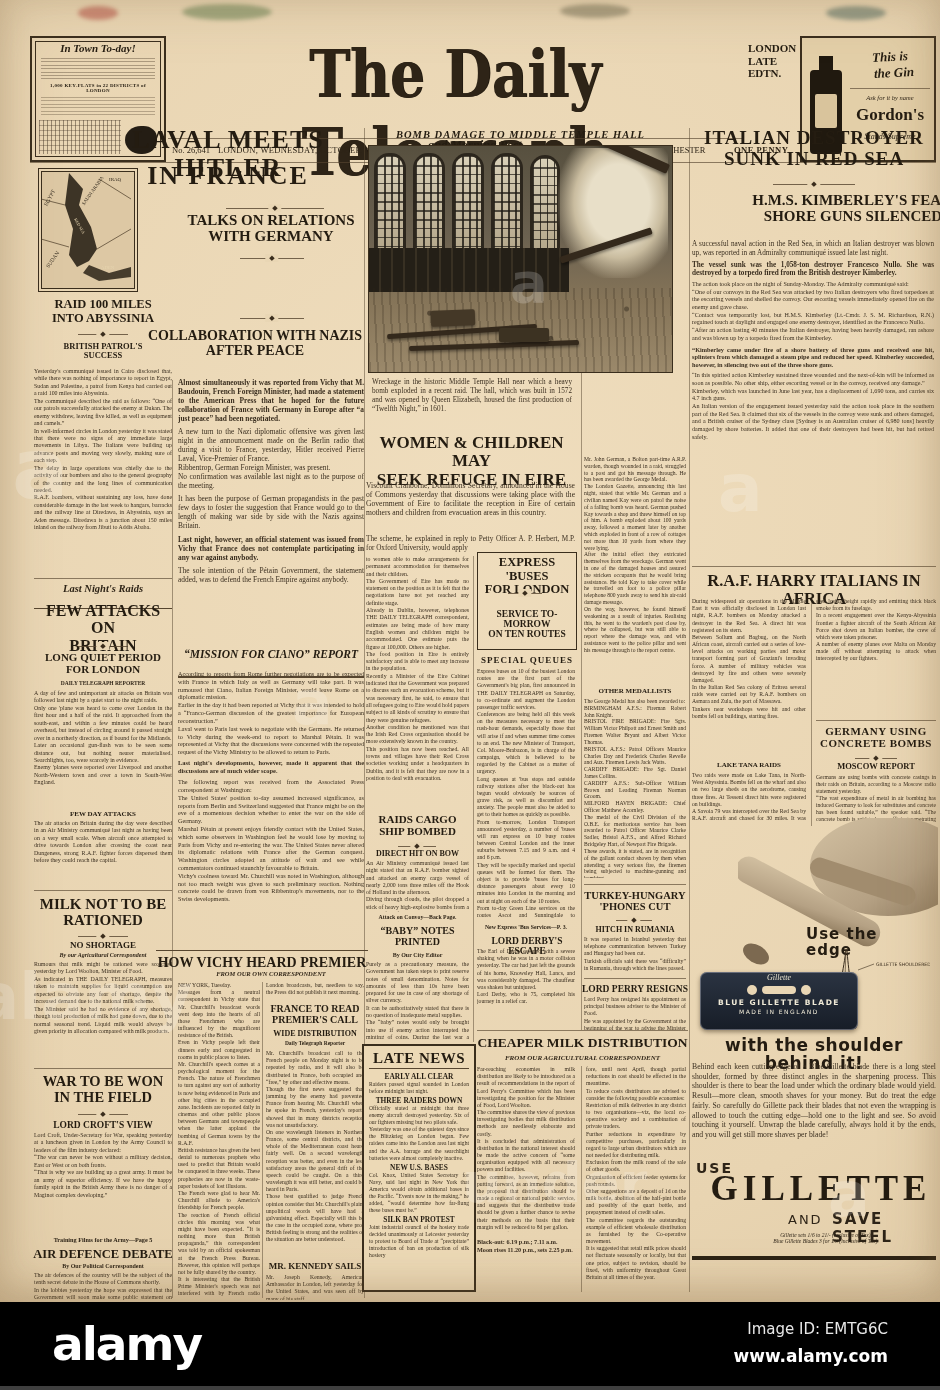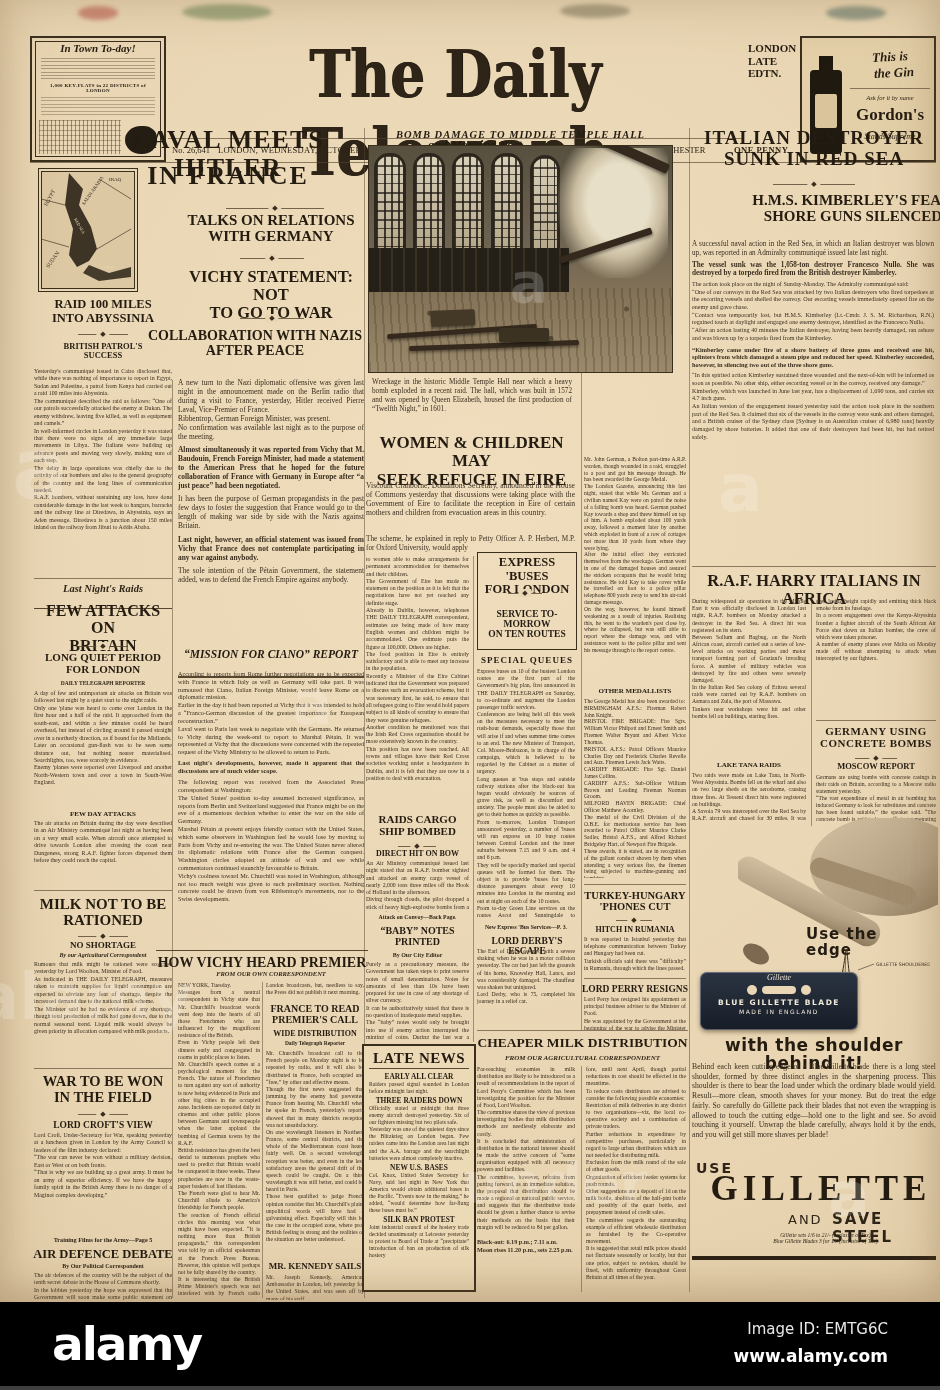--- a/index.html
+++ b/index.html
@@ -173,30 +173,28 @@
 “That is why we are building up a great army. It must be an army of superior efficiency. If we have the happy family spirit in the British Army there is no danger of a Maginot complex developing.”</div>
   <div class="abs pageref" style="left:34px;top:1236px;width:138px;font-size:6.2px;">Training Films for the Army—Page 5</div>
   <div class="abs hd" style="left:32px;top:1248px;width:142px;font-size:12.5px;">AIR DEFENCE DEBATE</div>
   <div class="abs byl" style="left:32px;top:1263px;width:142px;font-size:6px;">By Our Political Correspondent</div>
   <div class="abs bd" style="left:34px;top:1272px;width:138px;height:28px;overflow:hidden;font-size:5.9px;">The air defences of the country will be the subject of the tenth secret debate in the House of Commons shortly.
 In the lobbies yesterday the hope was expressed that the Government will soon make some public statement on defence against the night raiders and deal with the hopes which have been raised that new methods of defence will shortly minimise the dangers of attack.</div>
 
   <div class="abs hd" style="left:178px;top:212px;width:186px;font-size:15px;white-space:pre-line;">TALKS ON RELATIONS
 WITH GERMANY</div>
   <div class="dia" style="left:230px;top:254px;width:84px;"></div>
-  <div class="abs hd" style="left:176px;top:268px;width:190px;font-size:16.5px;white-space:pre-line;">VICHY STATEMENT: NOT
-TO GO TO WAR</div>
   <div class="dia" style="left:230px;top:314px;width:84px;"></div>
   <div class="abs hd" style="left:142px;top:328px;width:226px;font-size:14px;white-space:pre-line;">COLLABORATION WITH NAZIS
 AFTER PEACE</div>
   <div class="abs" style="left:178px;top:378px;width:186px;height:266px;overflow:hidden;">
+    <div class="bd b" style="font-size:7.4px;line-height:1.22;margin-bottom:4px;">Almost simultaneously it was reported from Vichy that M. Baudouin, French Foreign Minister, had made a statement to the American Press that he hoped for the future collaboration of France with Germany in Europe after “a just peace” had been negotiated.</div>
     <div class="bd" style="font-size:7.4px;line-height:1.22;margin-bottom:4px;">A new turn to the Nazi diplomatic offensive was given last night in the announcement made on the Berlin radio that during a visit to France, yesterday, Hitler received Pierre Laval, Vice-Premier of France.
 Ribbentrop, German Foreign Minister, was present.
 No confirmation was available last night as to the purpose of the meeting.</div>
-    <div class="bd b" style="font-size:7.4px;line-height:1.22;margin-bottom:4px;">Almost simultaneously it was reported from Vichy that M. Baudouin, French Foreign Minister, had made a statement to the American Press that he hoped for the future collaboration of France with Germany in Europe after “a just peace” had been negotiated.</div>
     <div class="bd" style="font-size:7.4px;line-height:1.22;margin-bottom:4px;">It has been the purpose of German propagandists in the past few days to foster the suggestion that France would go to the length of making war side by side with the Nazis against Britain.</div>
     <div class="bd b" style="font-size:7.4px;line-height:1.22;margin-bottom:4px;">Last night, however, an official statement was issued from Vichy that France does not contemplate participating in any war against anybody.</div>
     <div class="bd" style="font-size:7.4px;line-height:1.22;">The sole intention of the Pétain Government, the statement added, was to defend the French Empire against anybody.</div>
   </div>
   <div class="abs hd it" style="left:178px;top:648px;width:186px;font-size:11.5px;border-bottom:2px double var(--rule);padding-bottom:16px;">“MISSION FOR CIANO” REPORT</div>
   <div class="abs" style="left:178px;top:670px;width:186px;height:276px;overflow:hidden;">
     <div class="bd" style="font-size:6.2px;margin-bottom:3px;">According to reports from Rome further negotiations are to be expected with France in which Italy as well as Germany will take part. It was rumoured that Ciano, Italian Foreign Minister, would leave Rome on a diplomatic mission.
 Earlier in the day it had been reported at Vichy that it was intended to hold a “Franco-German discussion of the greatest importance for European reconstruction.”
 Laval went to Paris last week to negotiate with the Germans. He returned to Vichy during the week-end to report to Marshal Pétain. It was represented at Vichy that the discussions were concerned with the repeated request of the Vichy Ministry to be allowed to return to Paris.</div>
     <div class="bd b" style="font-size:6.4px;margin-bottom:3px;">Last night's developments, however, made it apparent that the discussions are of much wider scope.</div>

